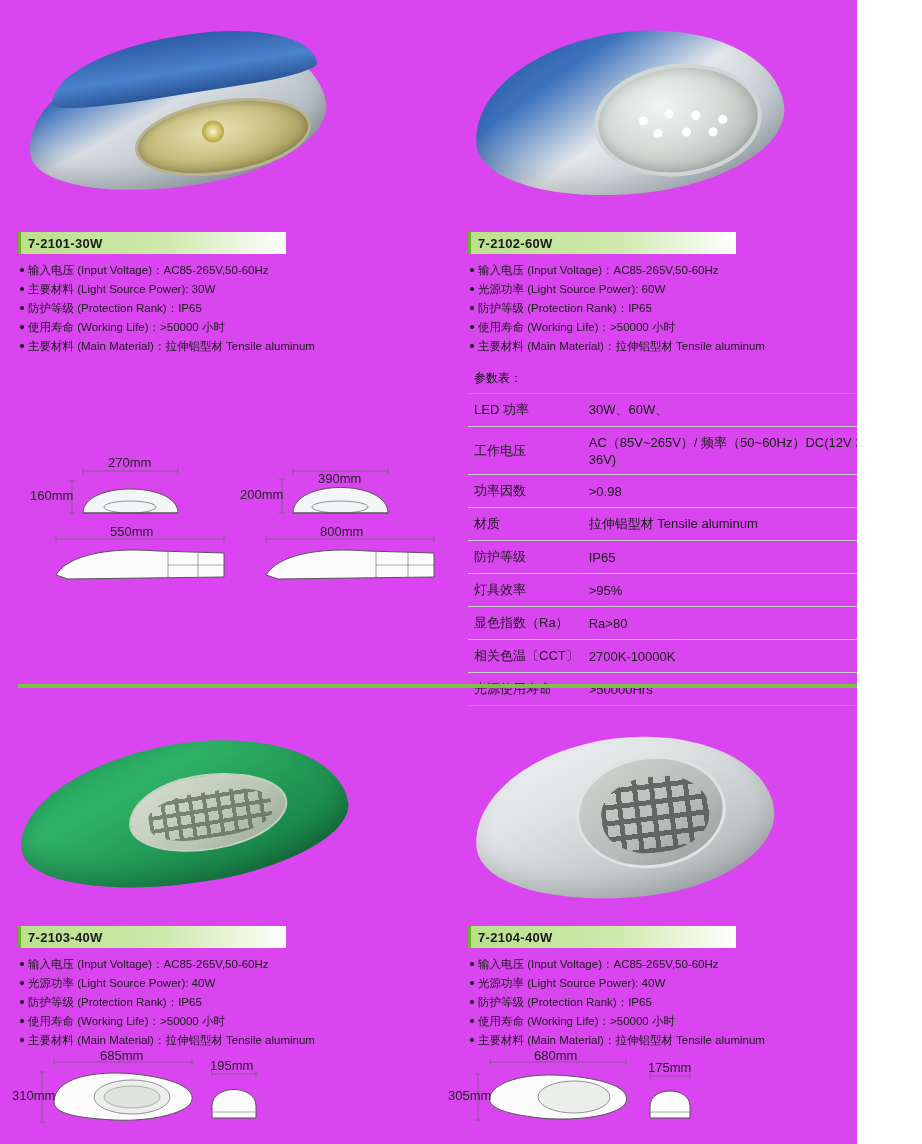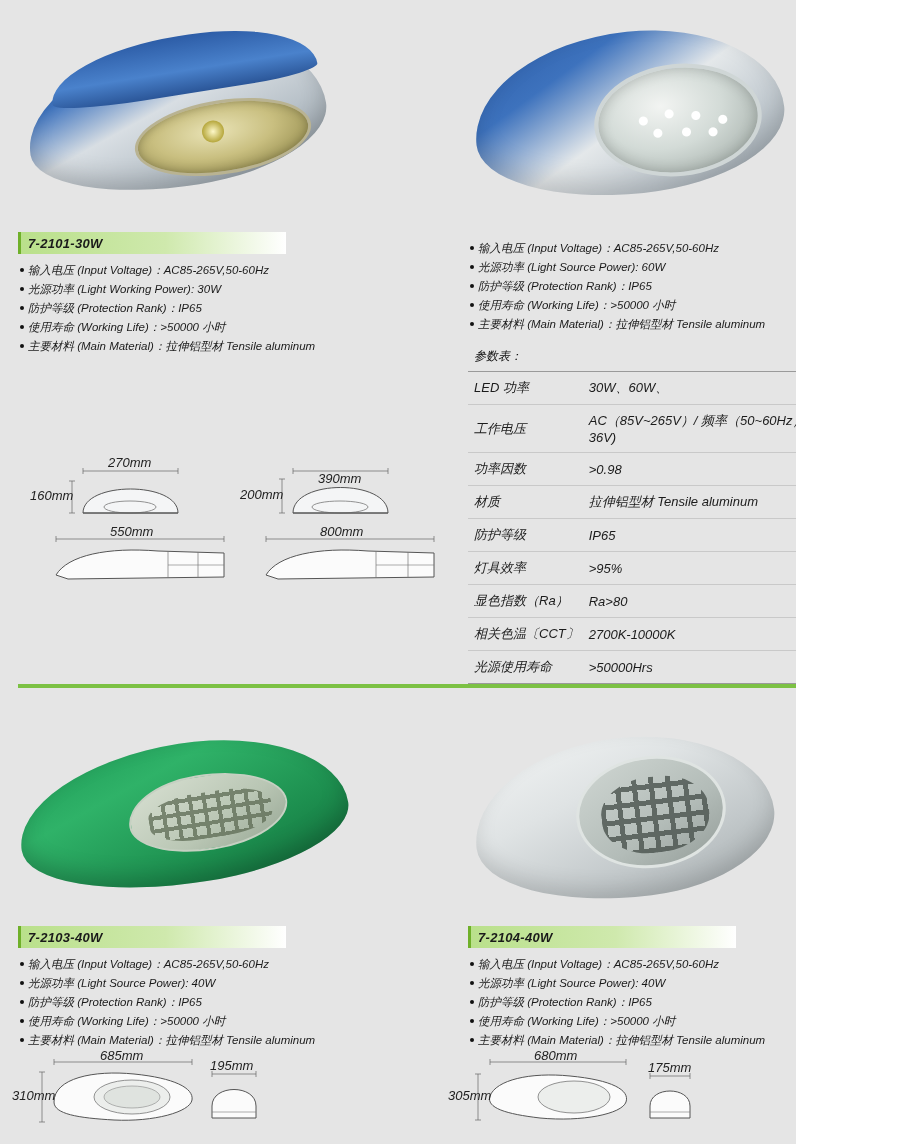--- a/index.html
+++ b/index.html
@@ -3,25 +3,24 @@
 <meta charset="utf-8">
 <style>
   * { box-sizing: border-box; }
   html, body {
     margin: 0; padding: 0;
     background: #ffffff;
     font-family: "Liberation Sans", sans-serif;
   }
   .page {
     position: relative;
-    width: 796px;
+    width: 857px;
     height: 1144px;
-    background: #e5e5e5;
+    background: #d946ef;
     overflow: hidden;
-    font-style: italic;
   }
   
   .col-left  { position: absolute; left: 18px;  width: 440px; }
   .col-right { position: absolute; left: 468px; width: 440px; }
 
   .title-bar {
     position: relative;
     height: 22px;
     width: 268px;
     display: flex;
@@ -229,21 +228,21 @@
     <div class="title-bar green">
       <span>7-2101-30W</span>
     </div>
     <div class="specs">
       <div class="row">
           <span class="dot"></span>
           <span class="txt">输入电压 (Input Voltage)：AC85-265V,50-60Hz</span>
         </div>
       <div class="row">
           <span class="dot"></span>
-          <span class="txt">光源功率 (Light Working Power): 30W</span>
+          <span class="txt">主要材料 (Light Source Power): 30W</span>
         </div>
       <div class="row">
           <span class="dot"></span>
           <span class="txt">防护等级 (Protection Rank)：IP65</span>
         </div>
       <div class="row">
           <span class="dot"></span>
           <span class="txt">使用寿命 (Working Life)：&gt;50000 小时</span>
         </div>
       <div class="row">
@@ -254,20 +253,23 @@
   </div>
 
   <div class="photo lamp2">
     <div class="l2-body"></div>
     <div class="l2-glass">
       <div class="l2-leds"></div>
     </div>
   </div>
 
   <div class="col-right" style="top:232px;">
+    <div class="title-bar green">
+      <span>7-2102-60W</span>
+    </div>
     <div class="specs">
       <div class="row">
           <span class="dot"></span>
           <span class="txt">输入电压 (Input Voltage)：AC85-265V,50-60Hz</span>
         </div>
       <div class="row">
           <span class="dot"></span>
           <span class="txt">光源功率 (Light Source Power): 60W</span>
         </div>
       <div class="row">

